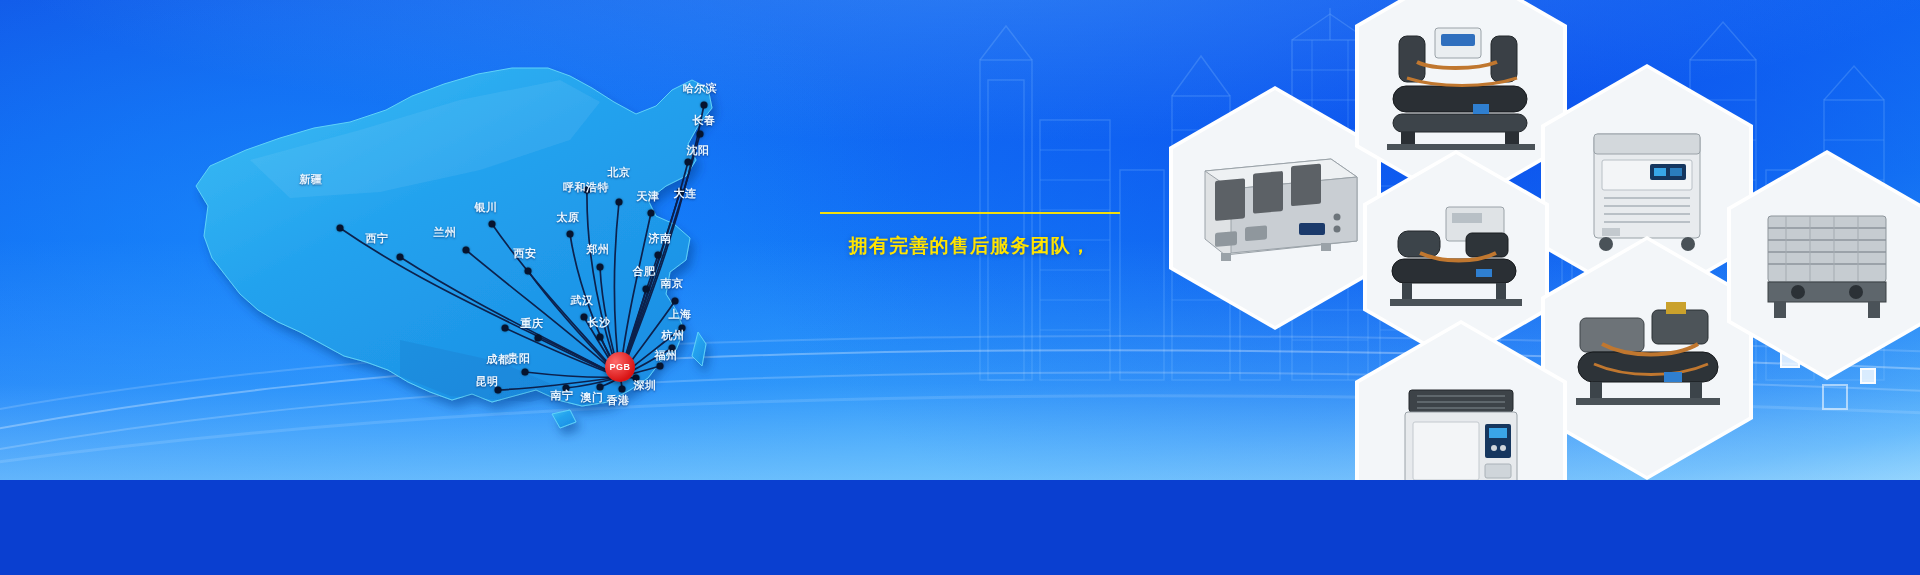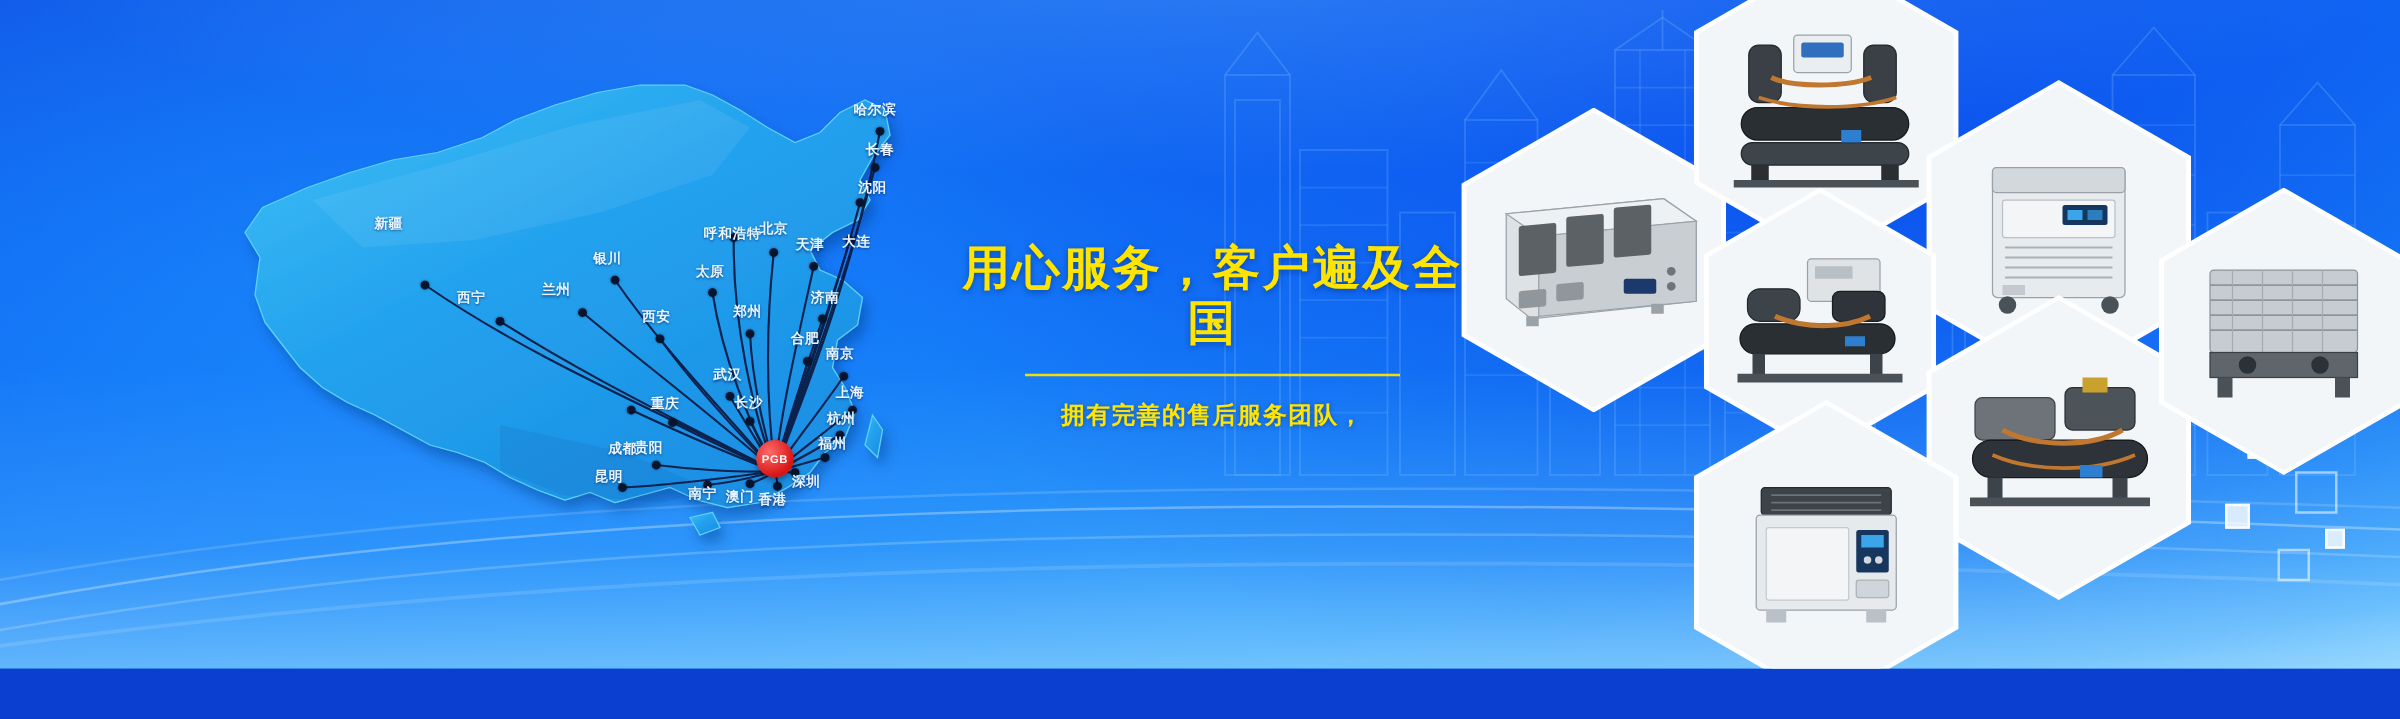--- a/index.html
+++ b/index.html
@@ -1,19 +1,19 @@
 <!DOCTYPE html>
 <html><head>
 <meta charset="utf-8">
 <style>
   html,body{margin:0;padding:0;background:#0a3fd0;}
   body{font-family:"Liberation Sans","DejaVu Sans",sans-serif;}
 
   .banner{
-    position:relative;width:1920px;height:535px;overflow:hidden;
+    position:relative;width:1920px;height:480px;overflow:hidden;
     background:
       radial-gradient(ellipse 900px 520px at 300px 250px, rgba(30,150,255,.55) 0%, rgba(20,100,245,0) 70%),
       radial-gradient(ellipse 1100px 700px at 1500px 120px, rgba(10,70,235,.75) 0%, rgba(12,80,240,0) 72%),
       linear-gradient(170deg,#1157e8 0%,#0f63f0 18%,#1273f6 42%,#1786f8 62%,#2ea0fb 80%,#58bcfd 94%,#8fd6fe 100%);
   }
 
   
   .glow-top{position:absolute;left:0;top:0;width:1920px;height:300px;
     background:radial-gradient(ellipse 1400px 260px at 980px -40px, rgba(120,200,255,.30) 0%, rgba(120,200,255,0) 70%);}
   .glow-bottom{position:absolute;left:0;bottom:0;width:1920px;height:240px;
@@ -264,21 +264,21 @@
     <div>
         <div class="city-dot" style="left: 604px; top: 95px;"></div>
         <div class="city-label" style="left: 600px; top: 78px;">哈尔滨</div>
         <div class="city-dot" style="left: 600px; top: 124px;"></div>
         <div class="city-label" style="left: 604px; top: 110px;">长春</div>
         <div class="city-dot" style="left: 588px; top: 152px;"></div>
         <div class="city-label" style="left: 598px; top: 140px;">沈阳</div>
         <div class="city-dot" style="left: 487px; top: 180px;"></div>
         <div class="city-label" style="left: 486px; top: 160px; margin-top: 17px;">呼和浩特</div>
         <div class="city-dot" style="left: 519px; top: 192px;"></div>
-        <div class="city-label" style="left: 519px; top: 173px;">北京</div>
+        <div class="city-label" style="left: 519px; top: 162px;">北京</div>
         <div class="city-dot" style="left: 580px; top: 182px;"></div>
         <div class="city-label" style="left: 585px; top: 165px; margin-top: 18px;">大连</div>
         <div class="city-dot" style="left: 551px; top: 203px;"></div>
         <div class="city-label" style="left: 548px; top: 186px;">天津</div>
         <div class="city-dot" style="left: 392px; top: 214px;"></div>
         <div class="city-label" style="left: 386px; top: 197px;">银川</div>
         <div class="city-dot" style="left: 470px; top: 224px;"></div>
         <div class="city-label" style="left: 468px; top: 207px;">太原</div>
         <div class="city-dot" style="left: 240px; top: 218px;"></div>
         <div class="city-label" style="left: 211px; top: 169px;">新疆</div>
@@ -325,21 +325,20 @@
       </div>
 
     <div class="hq-marker" style="left:520px;top:372px;">
       <div class="hq-pin">
         <span>PGB</span>
       </div>
     </div>
   </div>
 
   <div class="copy">
-    <div class="headline">用心服务，客户遍及全国</div>
     <div class="divider"></div>
     <div class="sub-line">拥有完善的售后服务团队，</div>
   </div>
 
   <div class="hexgrid">
 
     <div class="hex" style="left:-6px;top:96px;width:212px;height:244px;">
       <div class="hex-in">
         <svg width="168" height="130" viewBox="0 0 168 130">
           <polygon points="14,28 140,16 166,34 166,98 34,112 14,96" fill="#dfe2e4" stroke="#9aa2a8"></polygon>

